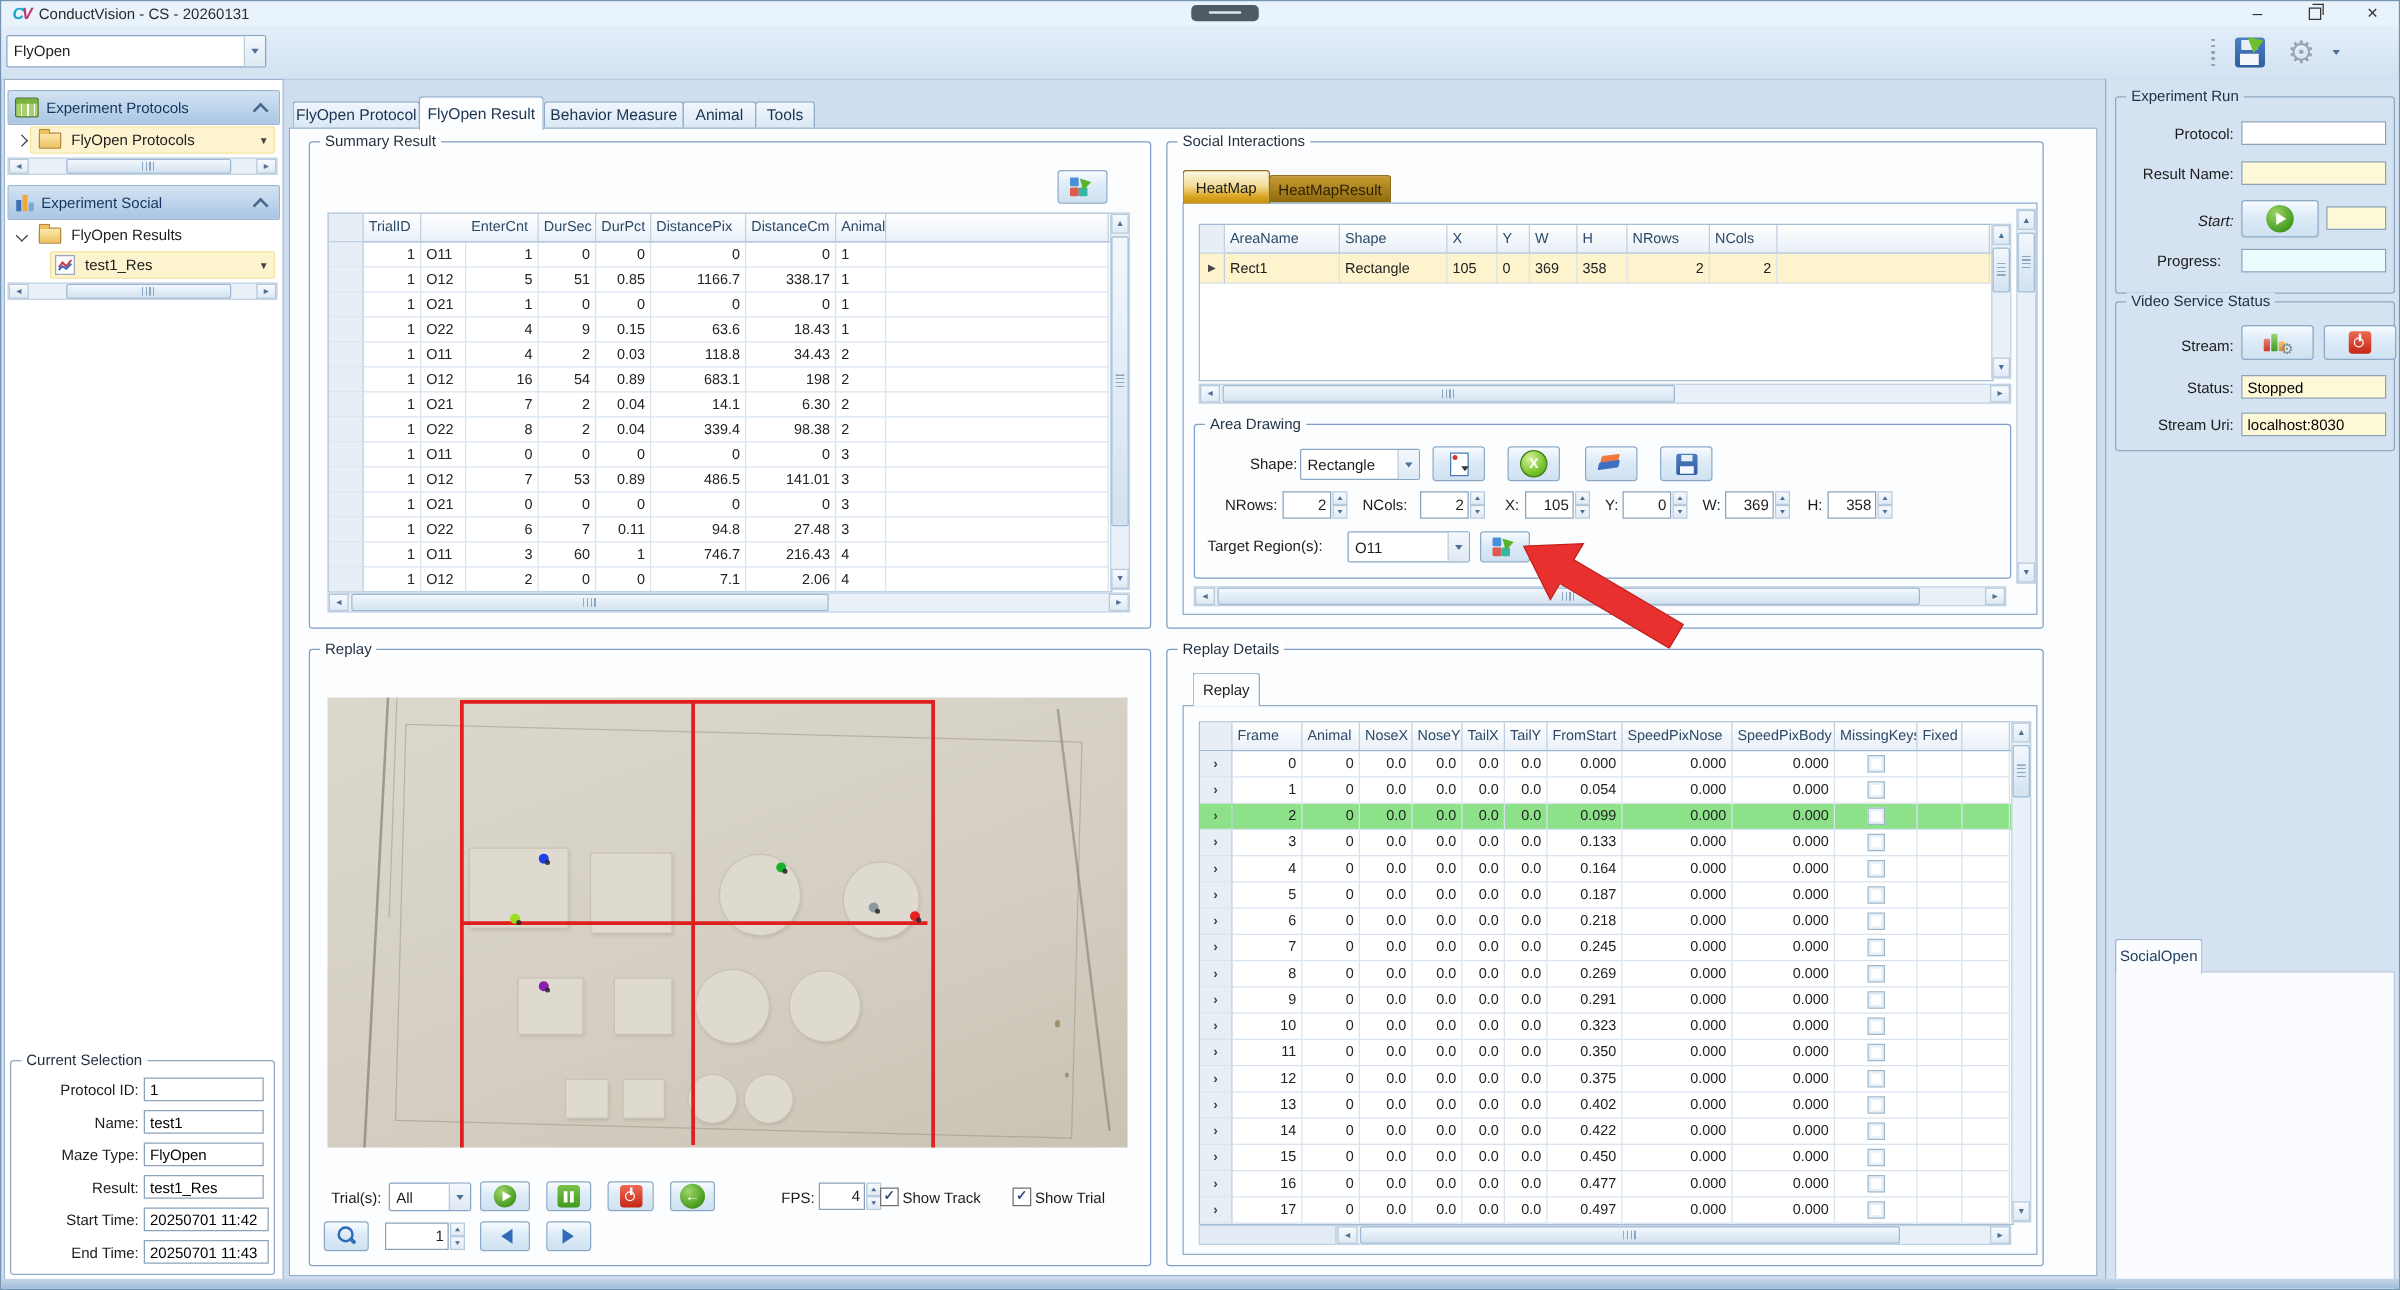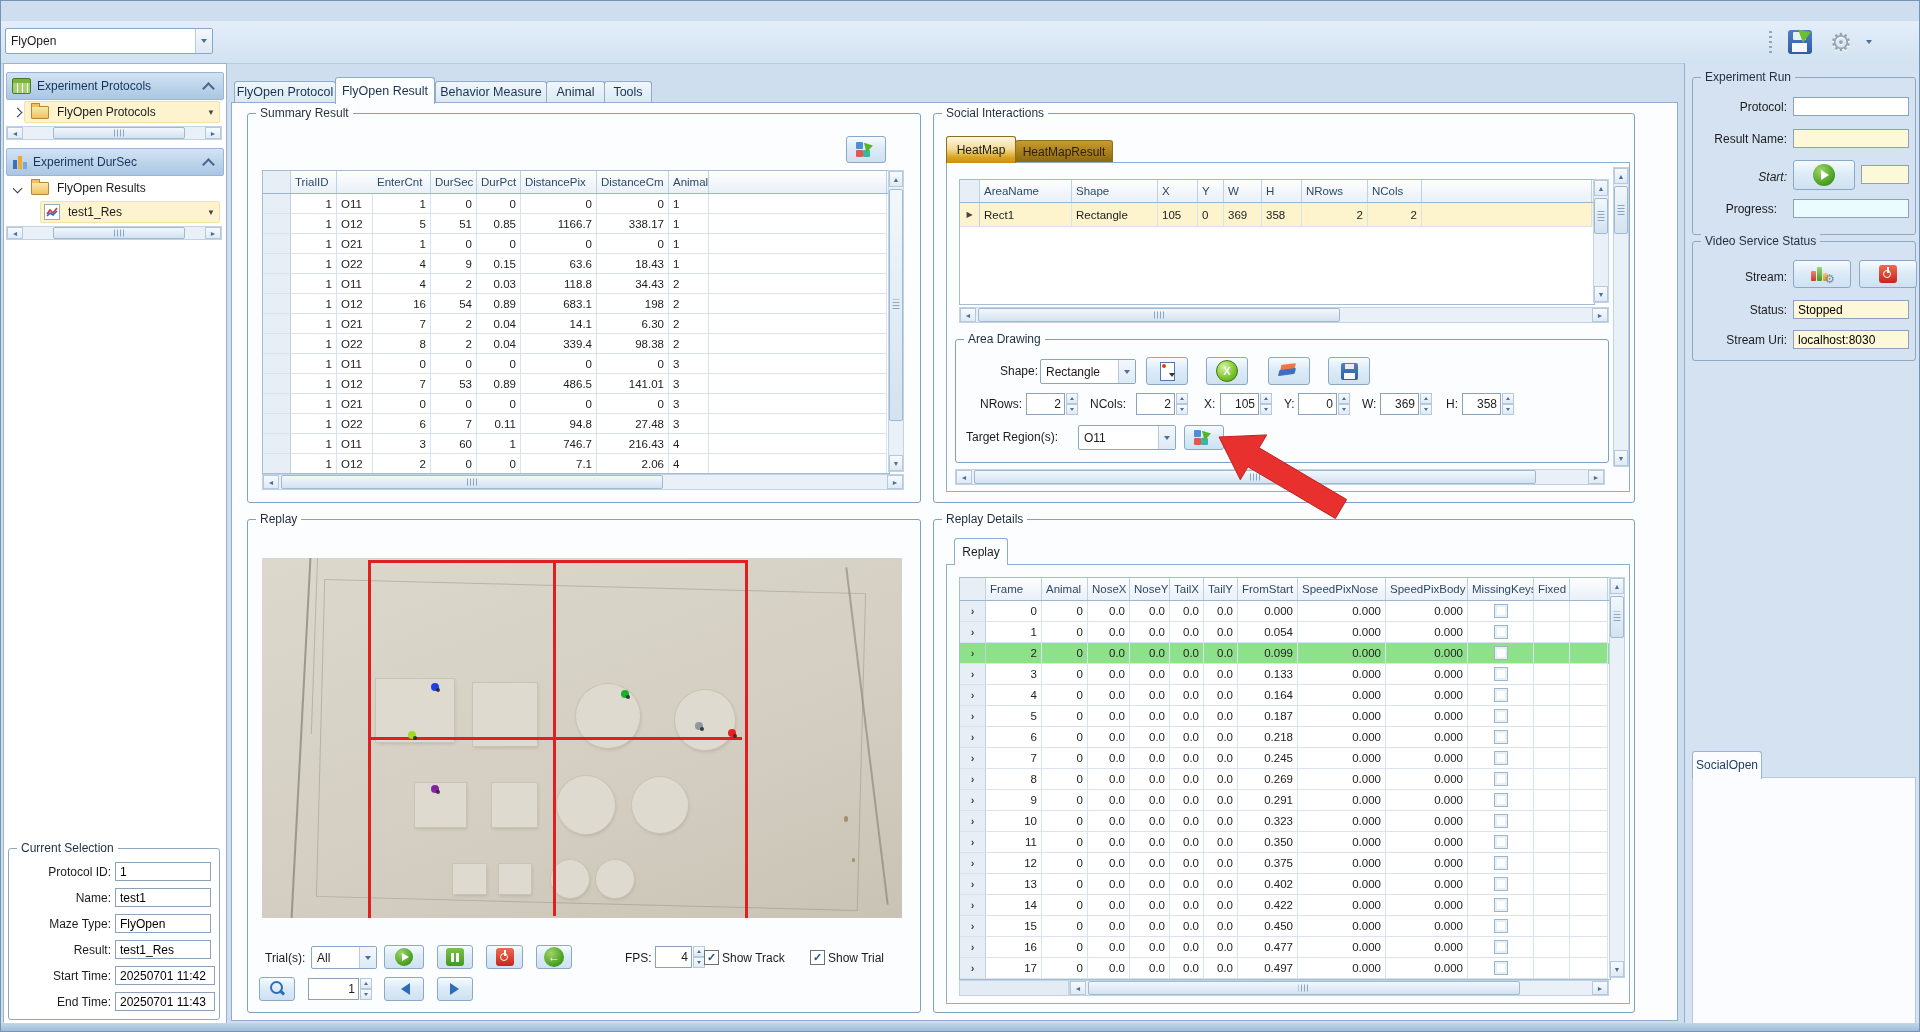--- a/index.html
+++ b/index.html
@@ -146,20 +146,30 @@
   .right-panel{position:absolute;left:1683px;top:62px;width:237px;height:960px;background:#d4e2f1;border-left:1px solid #96b1cc;}
   .sotab{position:absolute;background:#f7fafd;border:1px solid #9ab4ce;border-bottom:none;border-radius:3px 3px 0 0;text-align:center;font-size:12px;color:#22405e;}
   
   .ann-arrow{position:absolute;z-index:50;pointer-events:none;}
 </style>
 </head>
 <body>
 
 <div id="win">
 
+  <div class="titlebar">
+    <span class="abs" style="left:9px;top:2px;"><span class="cv-c">C</span><span class="cv-v">V</span></span>
+    <span class="title-text">ConductVision - CS - 20260131</span>
+    <span class="snap-pill">
+        <i></i>
+      </span>
+    <span class="winbtn" style="left:1782px;">–</span>
+    <span class="winbtn" style="left:1828px;"><span class="rest-ic"></span></span>
+    <span class="winbtn" style="left:1874px;font-size:15px;">×</span>
+  </div>
 
   <div class="toolbar">
     <div class="combo abs" style="left:4px;top:7px;width:208px;height:26px;">
       <span class="combo-val">FlyOpen</span>
       <span class="combo-btn">
           <i class="tri-d"></i>
         </span>
     </div>
     <span class="grip" style="left:1768px;top:10px;"></span>
     <div class="tbtn" style="left:1780px;top:4px;width:38px;height:34px;">
@@ -196,21 +206,21 @@
           </span>
         </span>
       <span class="sb-btn">►</span>
     </div>
     <div class="phdr" style="top:84px;">
       <span class="bars-ic" style="margin-left:6px;">
           <i style="height:9px;background:#3f6fb5;"></i>
           <i style="height:13px;background:#f0a832;"></i>
           <i style="height:7px;background:#7aa8d8;"></i>
         </span>
-      <span class="t">Experiment DurSec</span>
+      <span class="t">Experiment Social</span>
       <span class="pchev"></span>
     </div>
     <div class="trow" style="top:112px;">
       <span class="tchev d" style="margin-left:8px;"></span>
       <span class="folder" style="margin-left:10px;"></span>
       <span style="margin-left:8px;">FlyOpen Results</span>
     </div>
     <div class="trow" style="top:136px;">
       <span class="tsel" style="left:34px;right:2px;"></span>
       <span class="icon-chart" style="margin-left:38px;z-index:2;">

